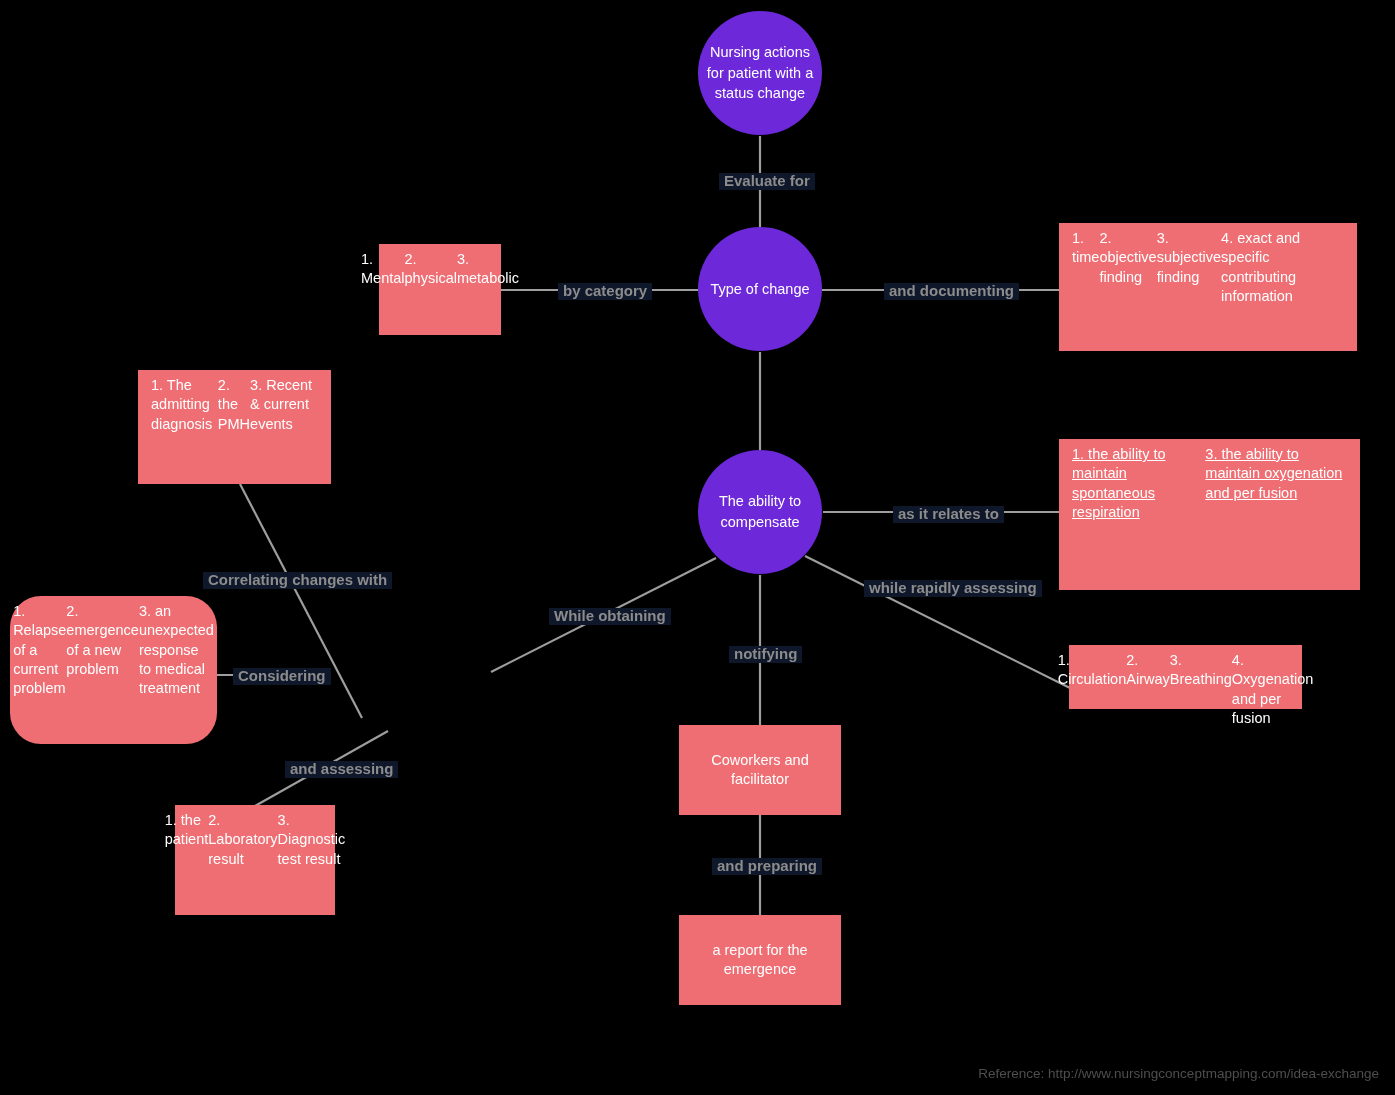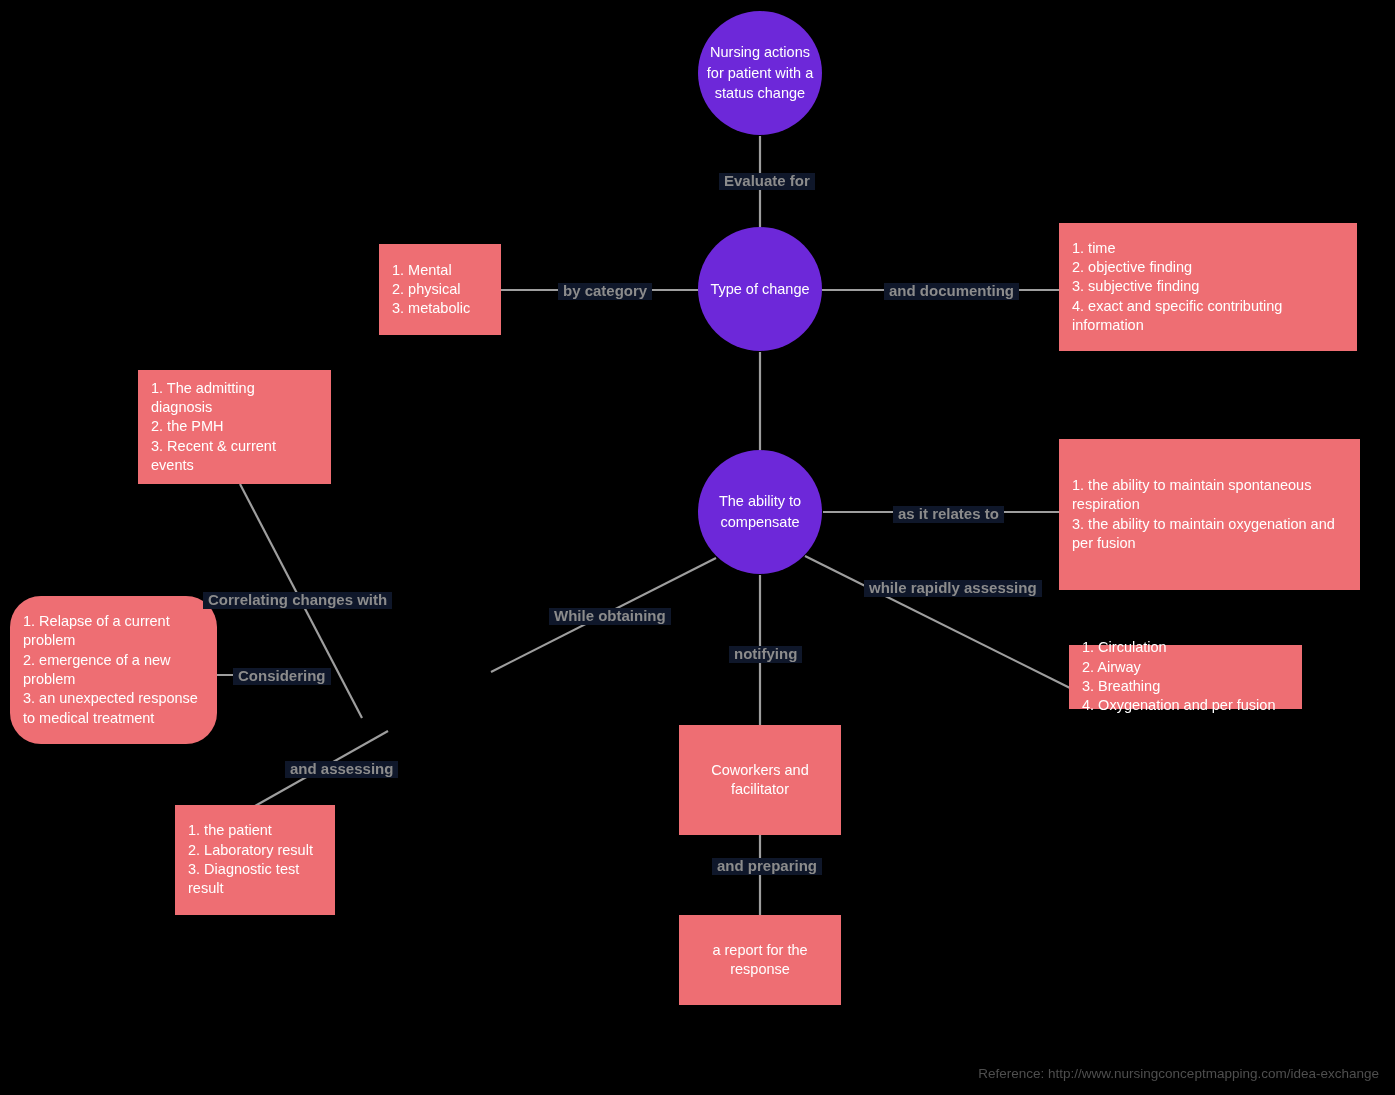--- a/index.html
+++ b/index.html
@@ -36,21 +36,21 @@
     box-sizing: border-box;
     padding: 4px;
     z-index: 3;
   }
   .node-box {
     position: absolute;
     background: #EE6E73;
     color: #ffffff;
     box-sizing: border-box;
     display: flex;
-    flex-direction: column;
+    flex-direction: row;
     justify-content: center;
     font-size: 14.5px;
     line-height: 1.33;
     z-index: 3;
   }
   .node-box.listbox {
     padding: 6px 13px;
     align-items: flex-start;
     text-align: left;
   }
@@ -142,21 +142,21 @@
     <span class="line">3.  subjective finding</span>
     <span class="line">4. exact and specific contributing information</span>
   </div>
 
   <div class="node-box listbox" style="left:138px; top:370px; width:193px; height:114px;">
     <span class="line">1. The admitting diagnosis</span>
     <span class="line">2. the PMH</span>
     <span class="line">3. Recent &amp; current events</span>
   </div>
 
-  <div class="node-box listbox" style="left:1059px; top:439px; width:301px; height:151px;">
+  <div class="node-box listbox" style="left:1059px; top:439px; width:301px; height:151px;text-decoration:underline;">
     <span class="line">1. the ability to  maintain spontaneous respiration</span>
     <span class="line">3.  the ability to  maintain oxygenation and per fusion</span>
   </div>
 
   <div class="node-box listbox" style="left:10px; top:596px; width:207px; height:148px;border-radius:31px;">
     <span class="line">1. Relapse of a current problem</span>
     <span class="line">2.  emergence of a new problem</span>
     <span class="line">3. an unexpected response to medical treatment</span>
   </div>
 
@@ -167,35 +167,35 @@
     <span class="line">3. Breathing</span>
     <span class="line">4. Oxygenation and per fusion</span>
   </div>
 
   <div class="node-box listbox" style="left:175px; top:805px; width:160px; height:110px;">
     <span class="line">1. the patient</span>
     <span class="line">2. Laboratory result</span>
     <span class="line">3. Diagnostic test result</span>
   </div>
 
-  <div class="node-box centerbox" style="left:679px; top:725px; width:162px; height:110px;">
+  <div class="node-box centerbox" style="left:679px; top:725px; width:162px; height:90px;">
     <span>Coworkers and facilitator</span>
   </div>
 
   <div class="node-box centerbox" style="left:679px; top:915px; width:162px; height:90px;">
-    <span>a report for the response</span>
+    <span>a report for the emergence</span>
   </div>
 
   <div class="edge-label" style="left:719px; top:173px;">Evaluate for</div>
 
   <div class="edge-label" style="left:558px; top:283px;">by category</div>
 
   <div class="edge-label" style="left:884px; top:283px;">and documenting</div>
 
-  <div class="edge-label" style="left:203px; top:572px;margin-top:20px;">Correlating changes with</div>
+  <div class="edge-label" style="left:203px; top:572px;">Correlating changes with</div>
 
   <div class="edge-label" style="left:893px; top:506px;">as it relates to</div>
 
   <div class="edge-label" style="left:233px; top:668px;">Considering</div>
 
   <div class="edge-label" style="left:549px; top:608px;">While obtaining</div>
 
   <div class="edge-label" style="left:729px; top:646px;">notifying</div>
 
   <div class="edge-label" style="left:864px; top:580px;">while rapidly assessing</div>

